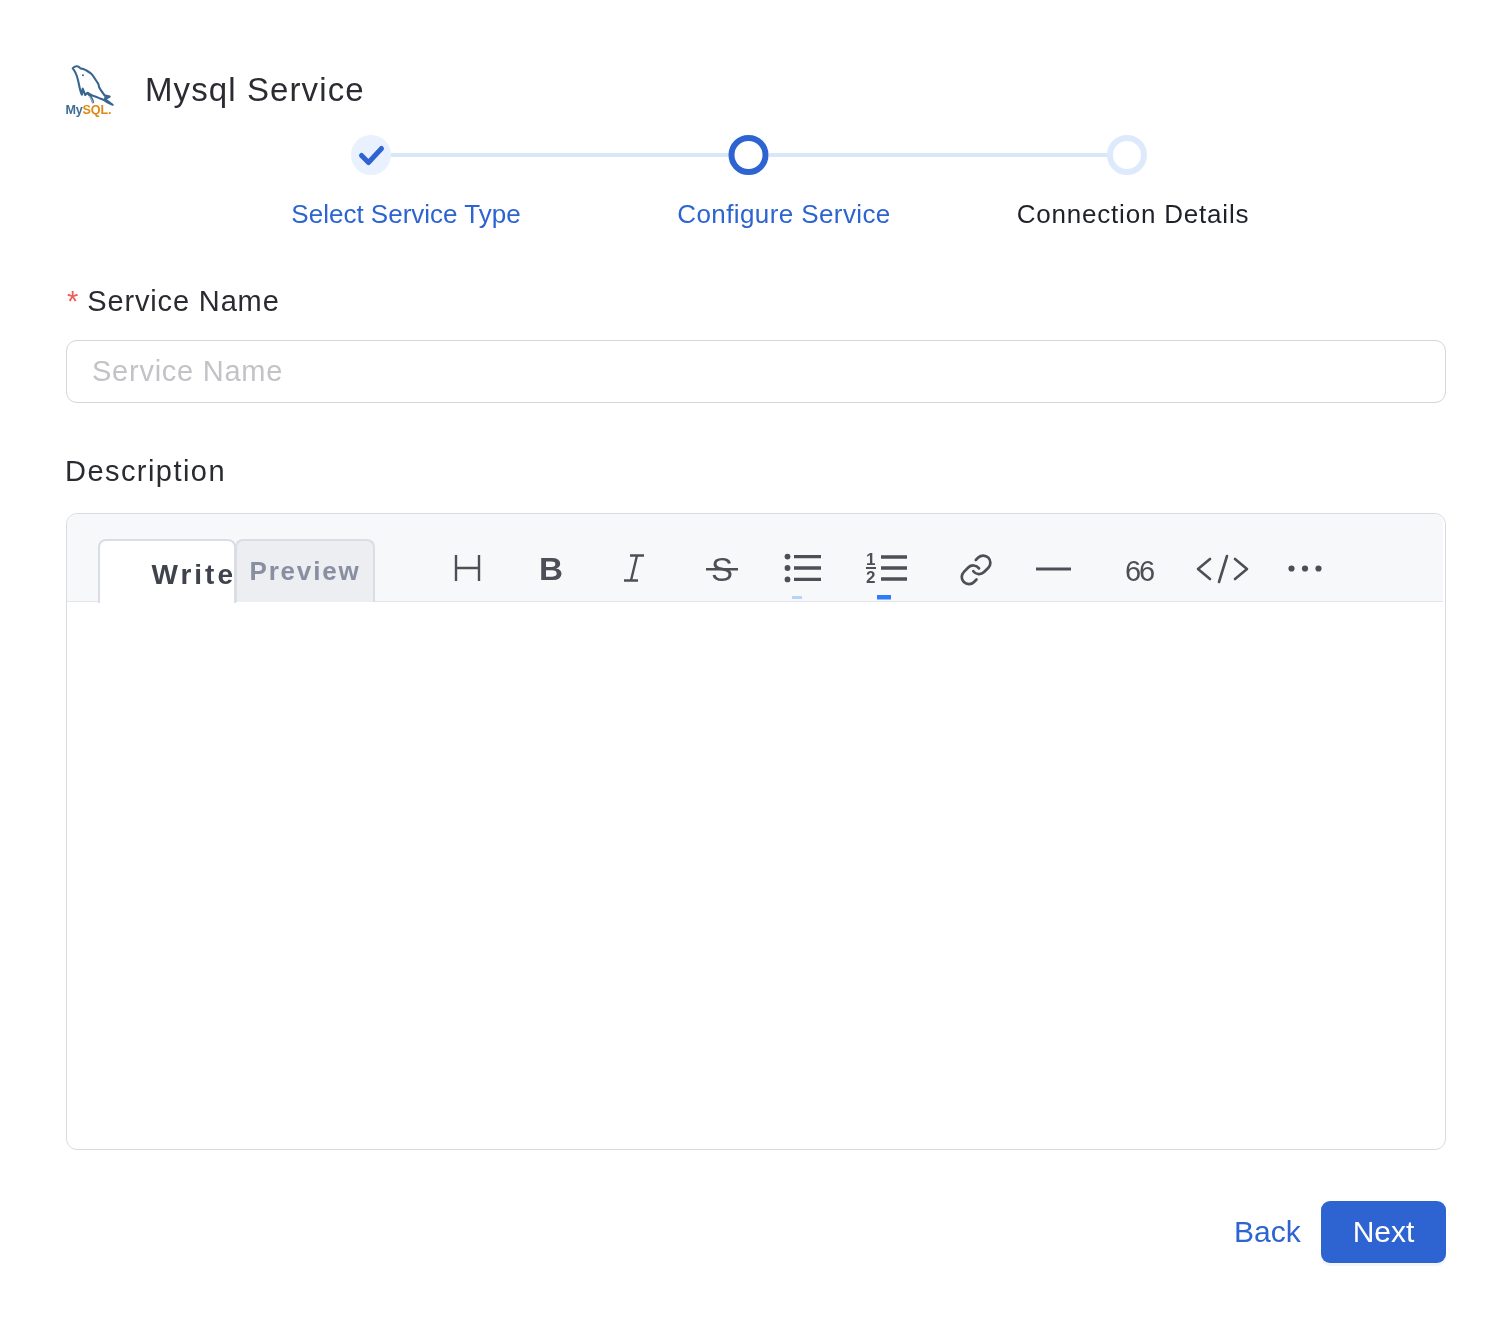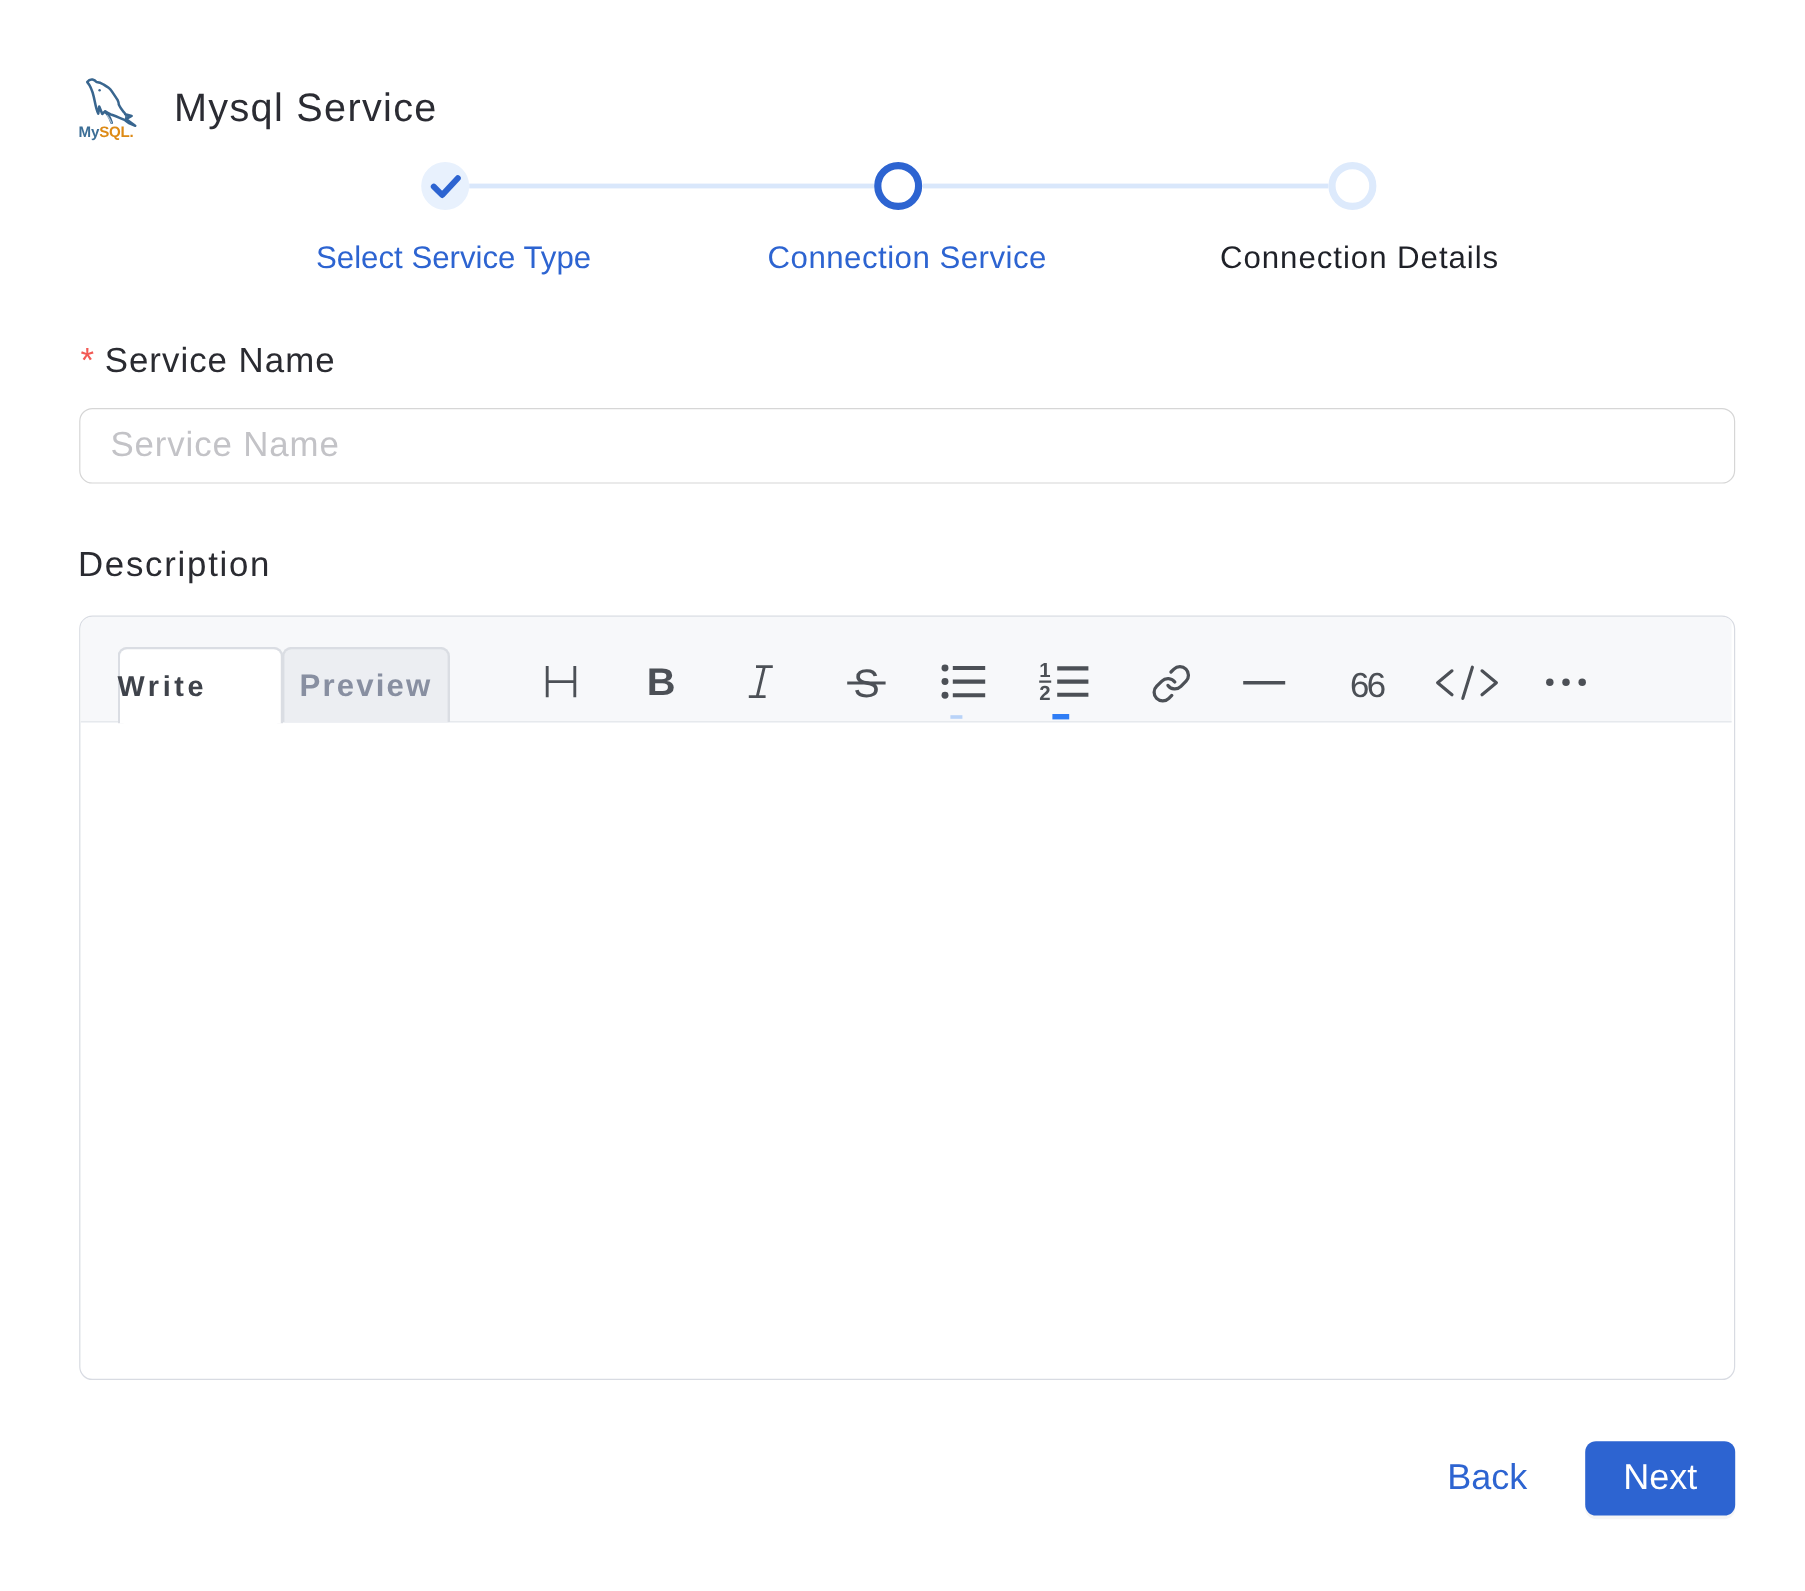--- a/index.html
+++ b/index.html
@@ -1,19 +1,19 @@
 <!DOCTYPE html>
 <html><head>
 <meta charset="utf-8">
 <style>
   * { margin:0; padding:0; box-sizing:border-box; }
   html,body { width:1504px; height:1326px; background:#ffffff; font-family:"Liberation Sans", sans-serif; overflow:hidden; }
   .abs { position:absolute; }
   #page { position:relative; width:1504px; height:1050px; background:#fff; }
-  .blue { color:#2d64d1; }
+  .blue { color:#2d64d1;margin-left:28px; }
 </style>
 </head>
 <body>
 <div id="page">
 
   <svg class="abs" style="left:64px; top:60px;" width="58" height="60" viewBox="0 0 58 60">
     <path d="M 8.7,8.4 C 9.9,6.7 11.7,6.1 13.1,6.3 C 14.5,6.6 15.6,7.4 16.4,8.4 C 18.2,8.5 20.4,9.2 22.3,10.4 C 24.6,11.8 26.6,13.0 27.9,14.4 C 30,17 32,20.5 34,23.3 C 35,25.5 35,26.5 35,27 C 35.8,28.8 36.8,30.3 39.2,33.5 C 40,34.3 40.3,35 40.3,35.2 L 45.7,36.6 L 41,39.2 L 48.7,44.8 C 45,43.5 42,42 40.1,40.1 C 36.8,38.7 32.6,36.8 28.4,35.4 C 26.1,34.5 24.2,33.3 23.5,32.8 L 21.2,35 L 18.7,28.7 L 17.9,34.7 C 15.9,31 15,24 14.1,20.5 C 13,15.8 11.2,11.2 8.7,8.4 Z" fill="none" stroke="#39668f" stroke-width="2.1" stroke-linecap="round" stroke-linejoin="round"></path>
     <path d="M 23.8,33.2 C 25.8,34.8 27.5,37.5 29,42.2" fill="none" stroke="#39668f" stroke-width="2.4" stroke-linecap="round"></path>
     <path d="M 25.5,36.5 C 27,38.5 28.2,40.6 28.9,42.4" fill="none" stroke="#a8bfd2" stroke-width="1.1" stroke-linecap="round"></path>
     <circle cx="19" cy="15.2" r="1" fill="#39668f"></circle>
@@ -25,39 +25,39 @@
 
   <svg class="abs" style="left:0px; top:120px;" width="1504" height="80" viewBox="0 0 1504 80">
     <rect x="391" y="33" width="338" height="4" fill="#d9e7fb"></rect>
     <rect x="769" y="33" width="338" height="4" fill="#d9e7fb"></rect>
     <circle cx="371" cy="35" r="20" fill="#e8f1fd"></circle>
     <path d="M 361.5,35.5 L 368.5,42.5 L 381.5,28.5" fill="none" stroke="#2d64d1" stroke-width="5" stroke-linecap="round" stroke-linejoin="round"></path>
     <circle cx="748.5" cy="35" r="17" fill="#ffffff" stroke="#2d64d1" stroke-width="6"></circle>
     <circle cx="1127" cy="35" r="17" fill="#ffffff" stroke="#ddeafc" stroke-width="6"></circle>
   </svg>
   <div class="abs blue" style="left:0; top:201px; width:756px; text-align:center; font-size:26px; line-height:1;">Select Service Type</div>
-  <div class="abs blue" style="left:378px; top:201px; width:756px; text-align:center; font-size:26px; line-height:1; letter-spacing:0.4px;">Connection Service</div>
+  <div class="abs blue" style="left:378px; top:201px; width:756px; text-align:center; font-size:26px; line-height:1; letter-spacing:0.4px;">Configure Service</div>
   <div class="abs" style="left:755px; top:201px; width:756px; text-align:center; font-size:26px; line-height:1; color:#1f2128; letter-spacing:0.8px;">Connection Details</div>
 
   <div class="abs" style="left:67px; top:287px; font-size:29px; line-height:1; color:#2a2b31;"><span style="color:#f25a55;">*</span><span style="margin-left:9px; letter-spacing:0.85px;">Service Name</span></div>
 
   <div class="abs" style="left:66px; top:340px; width:1380px; height:63px; border:1.5px solid #d6d6d6; border-radius:11px; background:#fff;"></div>
   <div class="abs" style="left:92px; top:357px; font-size:29px; line-height:1; color:#c3c3c7; letter-spacing:0.75px;">Service Name</div>
 
   <div class="abs" style="left:65px; top:457px; font-size:29px; line-height:1; color:#2a2b31; letter-spacing:1.45px;">Description</div>
 
   <div class="abs" style="left:66px; top:513px; width:1380px; height:637px; border:1.5px solid #d8dbe2; border-radius:11px; background:#fff; overflow:hidden;">
 
     <div class="abs" style="left:0; top:0; width:1376px; height:88px; background:#f7f8fa; border-bottom:1px solid #e2e5ea;"></div>
 
     <div class="abs" style="left:168px; top:25px; width:140px; height:63px; background:#eceef2; border:2px solid #dadde3; border-bottom:none; border-radius:8px 8px 0 0;"></div>
     <div class="abs" style="left:168px; top:44px; width:140px; text-align:center; font-size:26px; line-height:1; color:#888fa1; letter-spacing:1.8px;font-weight:bold;">Preview</div>
 
     <div class="abs" style="left:31px; top:25px; width:138px; height:64px; background:#ffffff; border:2px solid #dadde3; border-bottom:none; border-radius:8px 8px 0 0;"></div>
-    <div class="abs" style="left:31px; top:47px; width:138px; text-align:left; font-size:24px; line-height:1; color:#3f434b; font-weight:bold; letter-spacing:3px;">Write</div>
+    <div class="abs" style="left:31px; top:47px; width:138px; text-align:right; font-size:28px; line-height:1; color:#3f434b; font-weight:bold; letter-spacing:3px;">Write</div>
 
     <svg class="abs" style="left:312px; top:38px;" width="1040" height="60" viewBox="0 0 1040 60">
       <g stroke="#4c5056" fill="none" stroke-width="2.4">
 
         <path d="M 77,3 L 77,29 M 100,3 L 100,29 M 77,16 L 100,16"></path>
 
         <path d="M 251,3.5 L 265,3.5 M 245,28.5 L 259,28.5 M 258,3.5 L 252,28.5"></path>
 
         <path d="M 327,17.2 L 359,17.2"></path>
 

